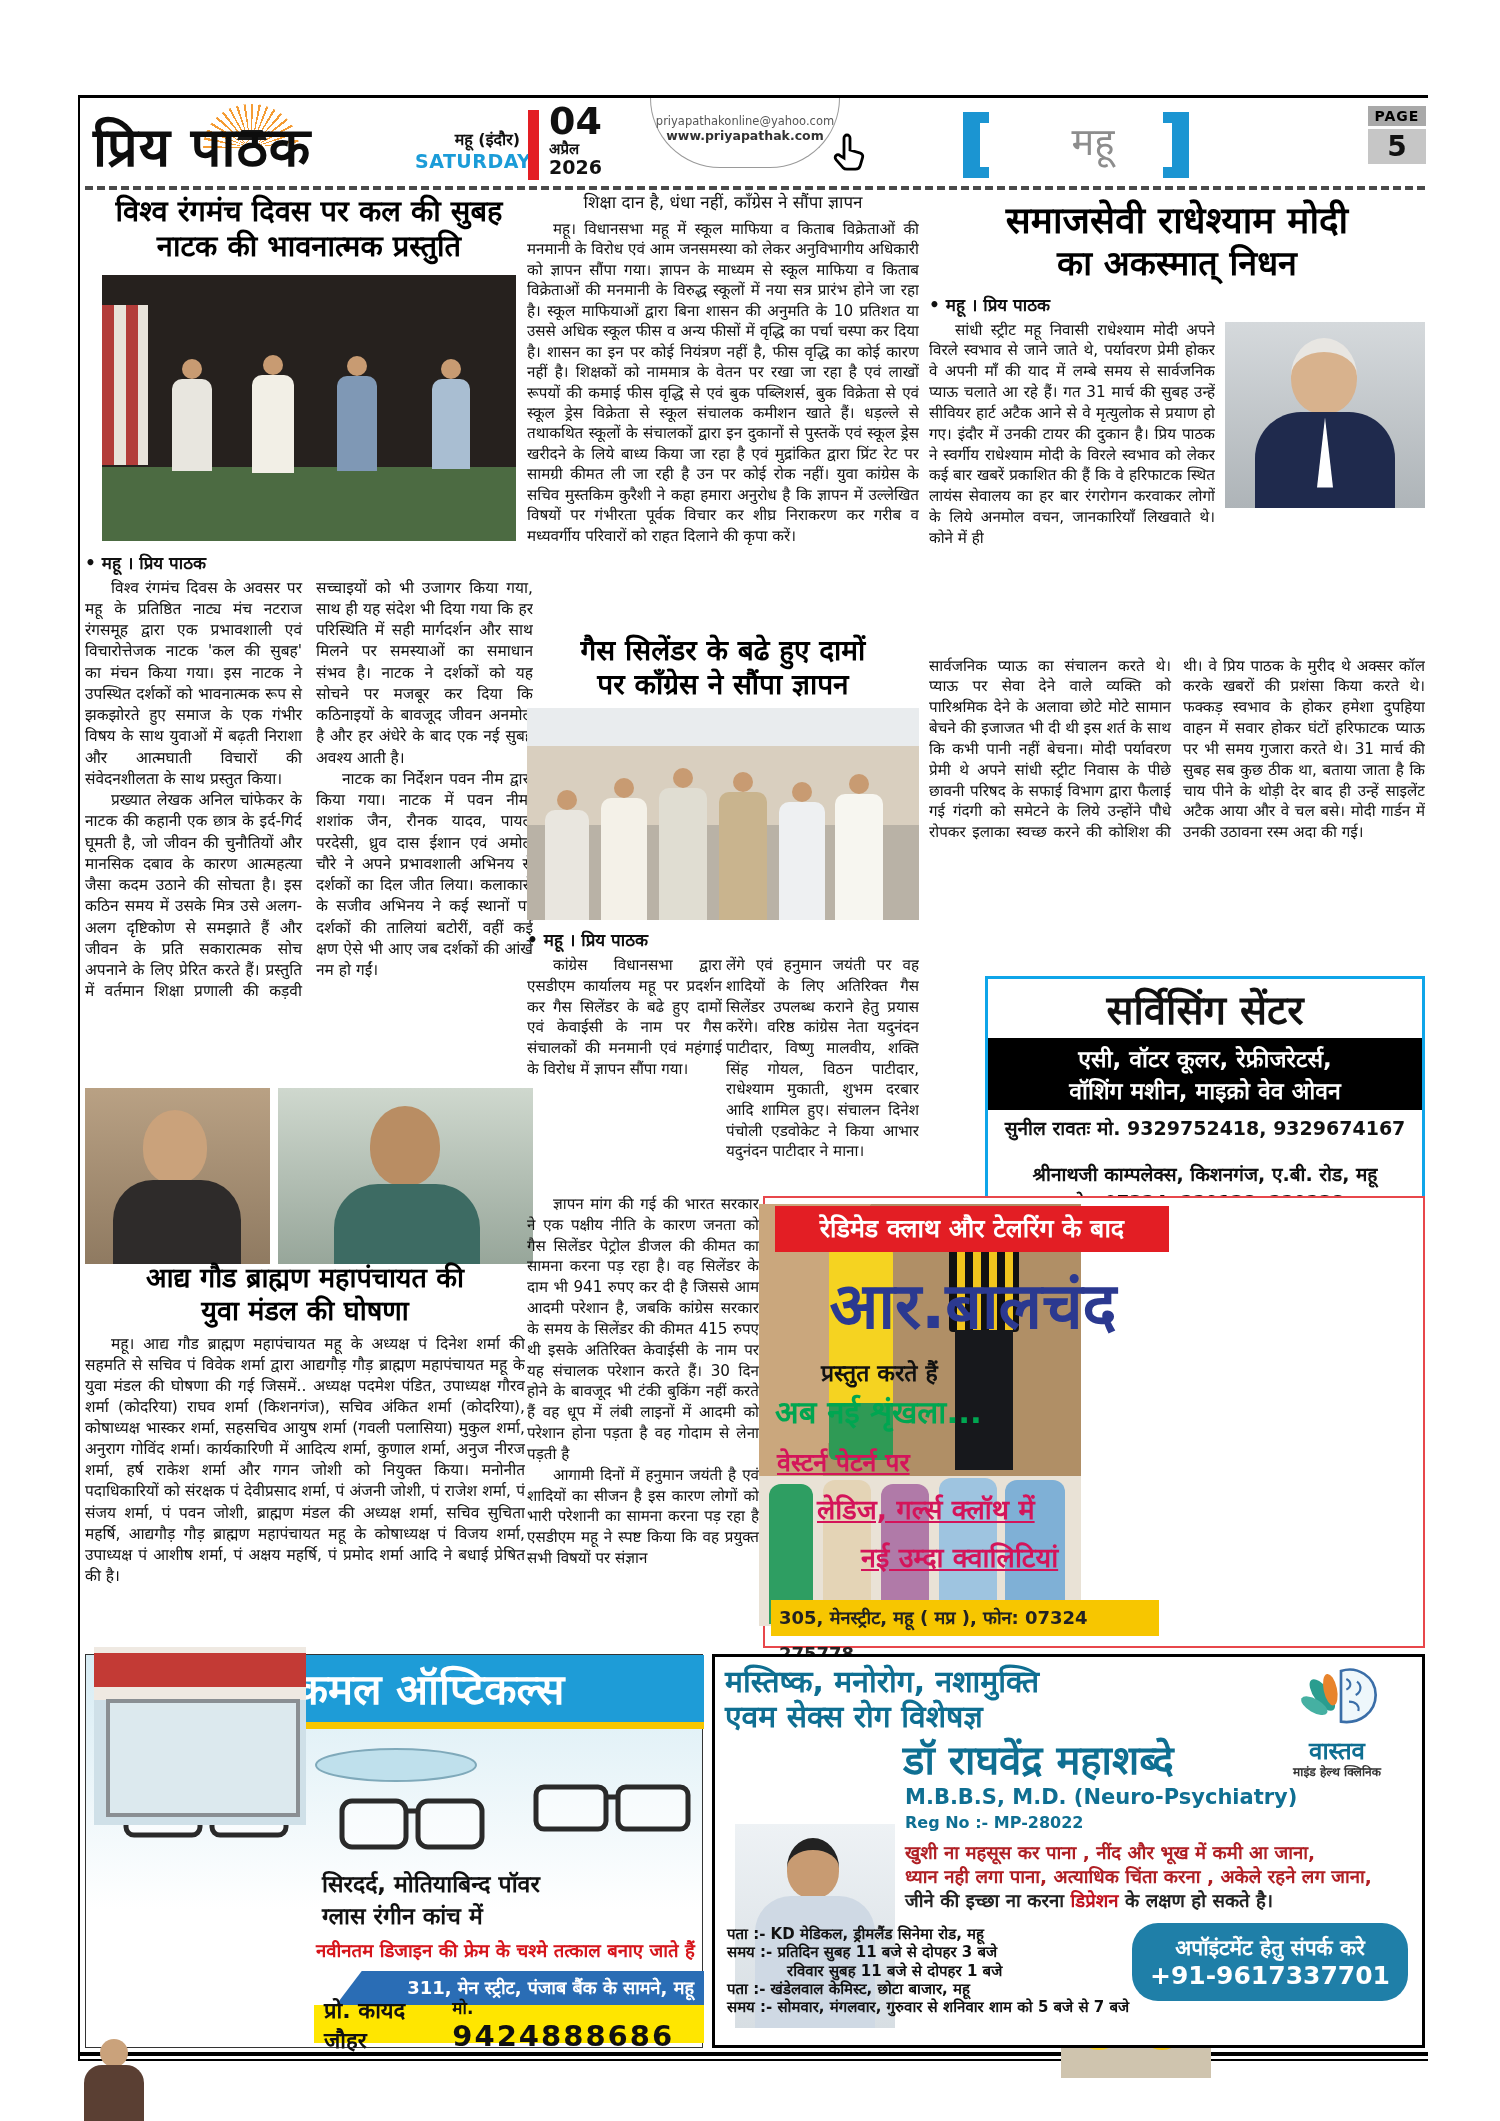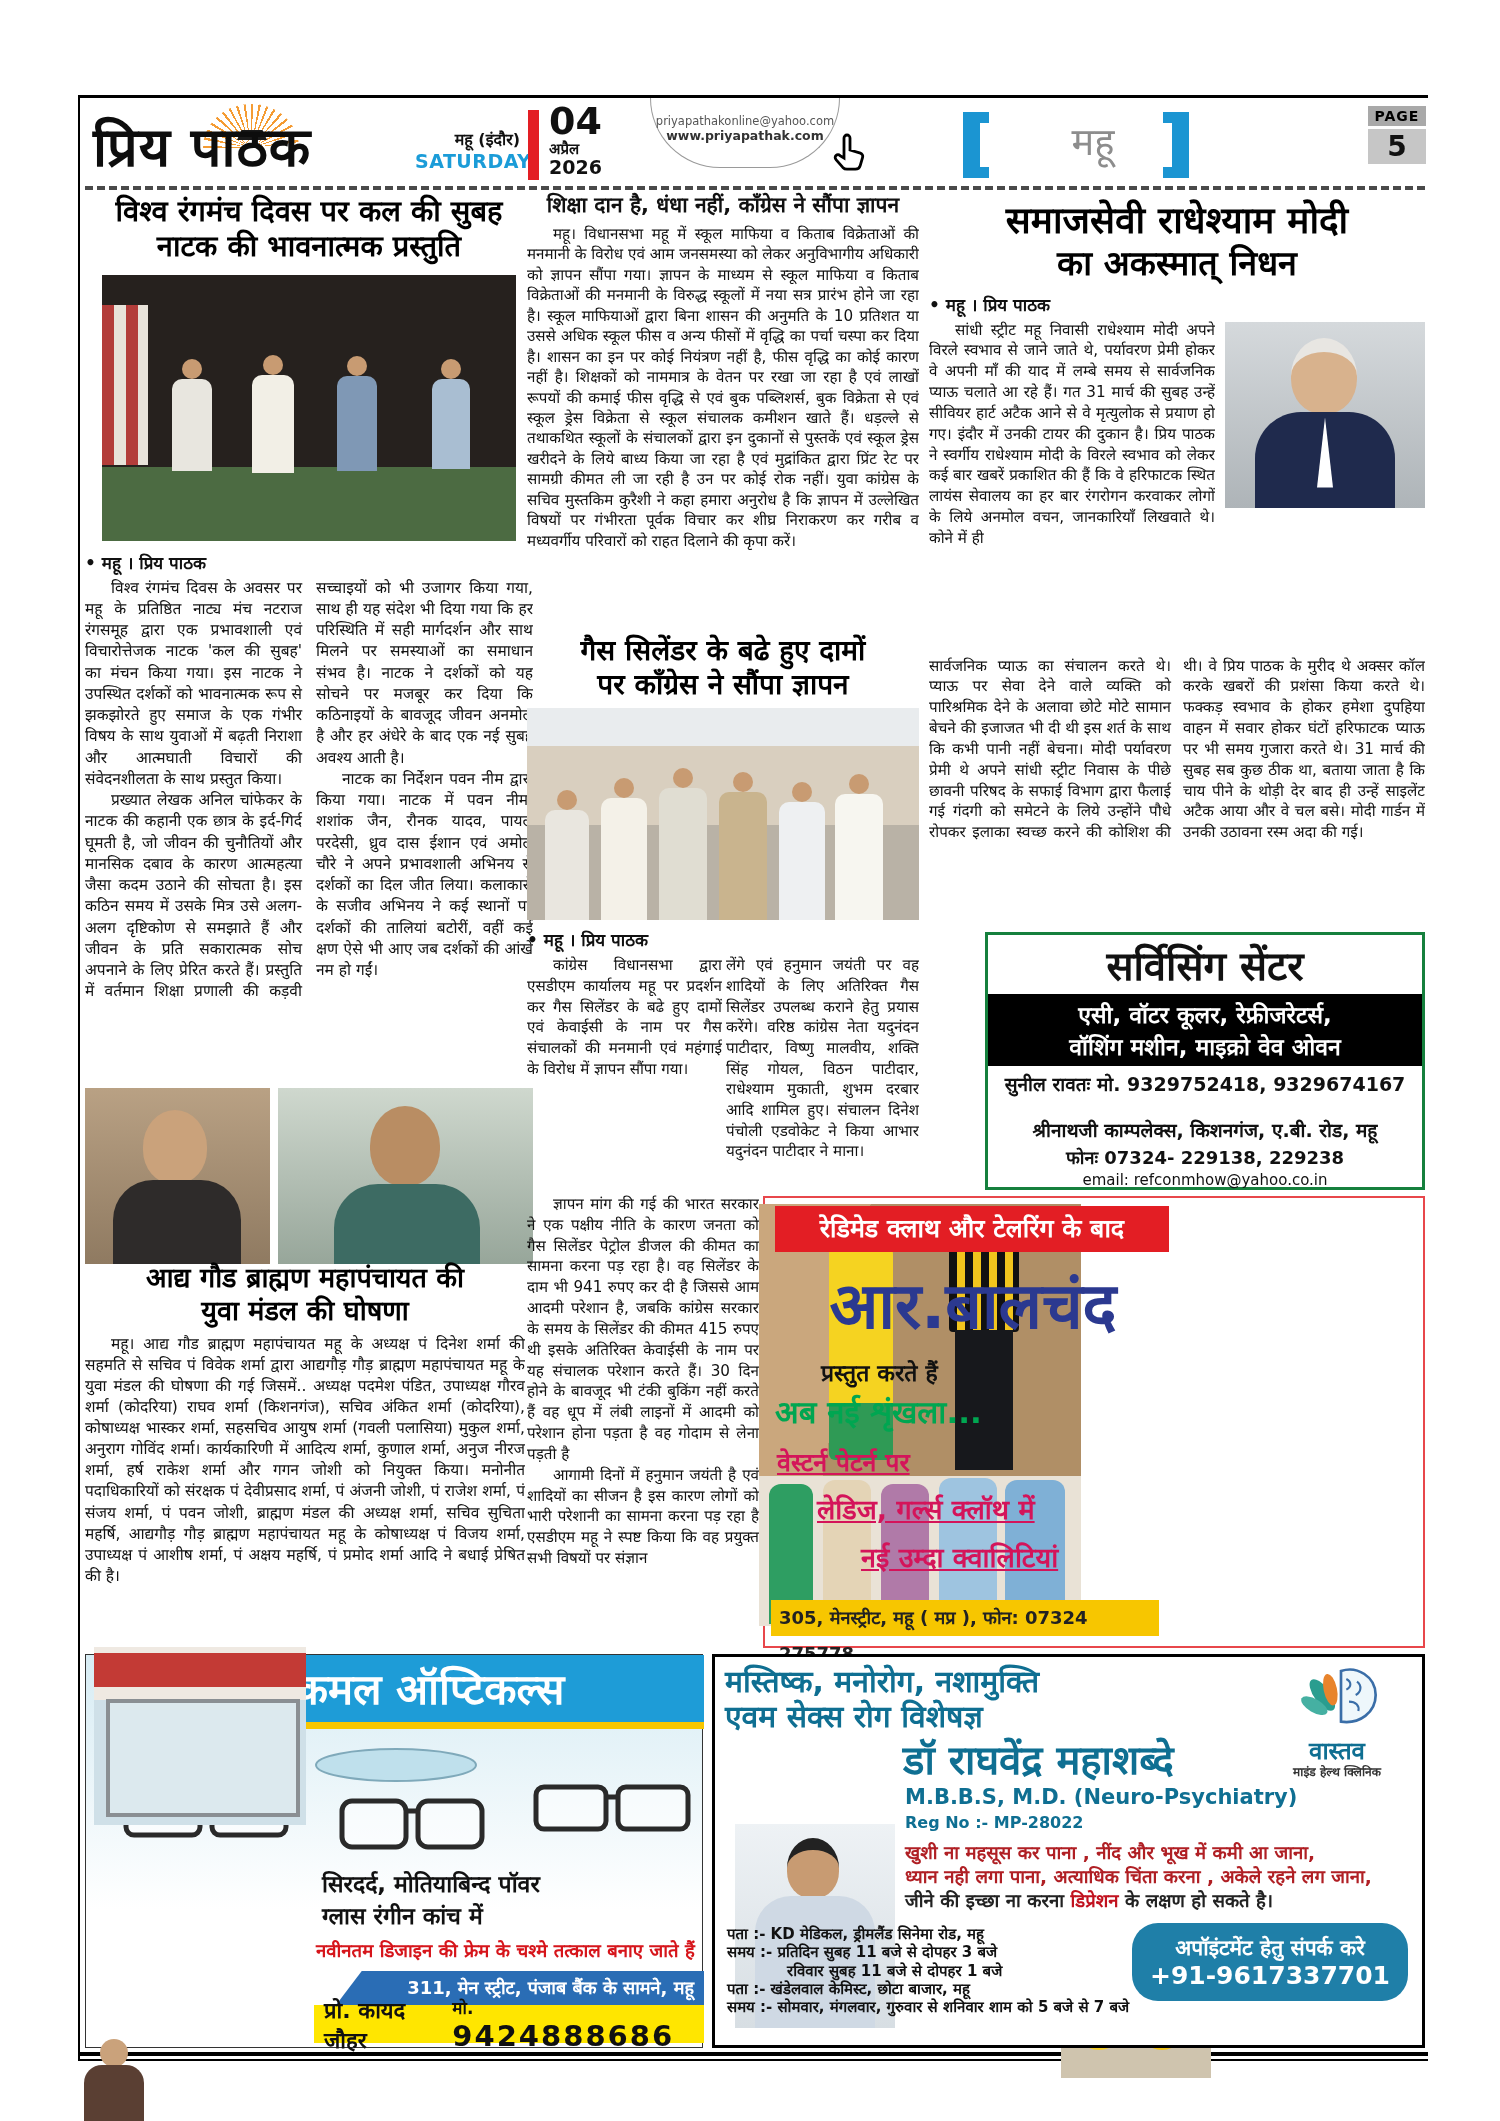--- a/index.html
+++ b/index.html
@@ -103,21 +103,21 @@
   <div class="abs" style="left:85px;top:1262px;width:440px;">
     <div class="hl" style="font-size:27px;">आद्य गौड ब्राह्मण महापंचायत की</div>
     <div class="hl" style="font-size:27px;">युवा मंडल की घोषणा</div>
     <div class="jtext" style="margin-top:6px;height:306px;font-size:15.5px;line-height:1.36;">
       <p>महू। आद्य गौड ब्राह्मण महापंचायत महू के अध्यक्ष पं दिनेश शर्मा की सहमति से सचिव पं विवेक शर्मा द्वारा आद्यगौड़ गौड़ ब्राह्मण महापंचायत महू के युवा मंडल की घोषणा की गई जिसमें.. अध्यक्ष पदमेश पंडित, उपाध्यक्ष गौरव शर्मा (कोदरिया) राघव शर्मा (किशनगंज), सचिव अंकित शर्मा (कोदरिया), कोषाध्यक्ष भास्कर शर्मा, सहसचिव आयुष शर्मा (गवली पलासिया) मुकुल शर्मा, अनुराग गोविंद शर्मा। कार्यकारिणी में आदित्य शर्मा, कुणाल शर्मा, अनुज नीरज शर्मा, हर्ष राकेश शर्मा और गगन जोशी को नियुक्त किया। मनोनीत पदाधिकारियों को संरक्षक पं देवीप्रसाद शर्मा, पं अंजनी जोशी, पं राजेश शर्मा, पं संजय शर्मा, पं पवन जोशी, ब्राह्मण मंडल की अध्यक्ष शर्मा, सचिव सुचिता महर्षि, आद्यगौड़ गौड़ ब्राह्मण महापंचायत महू के कोषाध्यक्ष पं विजय शर्मा, उपाध्यक्ष पं आशीष शर्मा, पं अक्षय महर्षि, पं प्रमोद शर्मा आदि ने बधाई प्रेषित की है।</p>
     </div>
   </div>
 
   <div class="abs" style="left:527px;top:190px;width:392px;">
     <div class="nowrap-center">
-      <span style="font-size:21px;font-weight:700;">शिक्षा दान है, धंधा नहीं, काँग्रेस ने सौंपा ज्ञापन</span>
+      <span style="font-size:17px;font-weight:400;">शिक्षा दान है, धंधा नहीं, काँग्रेस ने सौंपा ज्ञापन</span>
     </div>
     <div class="jtext" style="margin-top:6px;height:400px;font-size:15.2px;line-height:1.345;">
       <p>महू। विधानसभा महू में स्कूल माफिया व किताब विक्रेताओं की मनमानी के विरोध एवं आम जनसमस्या को लेकर अनुविभागीय अधिकारी को ज्ञापन सौंपा गया। ज्ञापन के माध्यम से स्कूल माफिया व किताब विक्रेताओं की मनमानी के विरुद्ध स्कूलों में नया सत्र प्रारंभ होने जा रहा है। स्कूल माफियाओं द्वारा बिना शासन की अनुमति के 10 प्रतिशत या उससे अधिक स्कूल फीस व अन्य फीसों में वृद्धि का पर्चा चस्पा कर दिया है। शासन का इन पर कोई नियंत्रण नहीं है, फीस वृद्धि का कोई कारण नहीं है। शिक्षकों को नाममात्र के वेतन पर रखा जा रहा है एवं लाखों रूपयों की कमाई फीस वृद्धि से एवं बुक पब्लिशर्स, बुक विक्रेता से एवं स्कूल ड्रेस विक्रेता से स्कूल संचालक कमीशन खाते हैं। धड़ल्ले से तथाकथित स्कूलों के संचालकों द्वारा इन दुकानों से पुस्तकें एवं स्कूल ड्रेस खरीदने के लिये बाध्य किया जा रहा है एवं मुद्रांकित द्वारा प्रिंट रेट पर सामग्री कीमत ली जा रही है उन पर कोई रोक नहीं। युवा कांग्रेस के सचिव मुस्तकिम कुरैशी ने कहा हमारा अनुरोध है कि ज्ञापन में उल्लेखित विषयों पर गंभीरता पूर्वक विचार कर शीघ्र निराकरण कर गरीब व मध्यवर्गीय परिवारों को राहत दिलाने की कृपा करें।</p>
     </div>
   </div>
 
   <div class="abs" style="left:527px;top:634px;width:392px;">
     <div class="hl" style="font-size:28px;">गैस सिलेंडर के बढे हुए दामों</div>
     <div class="hl" style="font-size:28px;">पर काँग्रेस ने सौंपा ज्ञापन</div>
     <div class="photo" style="width:392px;height:212px;margin-top:6px;background:linear-gradient(#e9ecee 0 18%,#d9cfbf 18% 55%,#b9b2a6 55% 100%);">
@@ -161,21 +161,21 @@
       </div>
       <div class="jtext" style="font-size:15.2px;line-height:1.37;height:330px;">
         <p>सांधी स्ट्रीट महू निवासी राधेश्याम मोदी अपने विरले स्वभाव से जाने जाते थे, पर्यावरण प्रेमी होकर वे अपनी माँ की याद में लम्बे समय से सार्वजनिक प्याऊ चलाते आ रहे हैं। गत 31 मार्च की सुबह उन्हें सीवियर हार्ट अटैक आने से वे मृत्युलोक से प्रयाण हो गए। इंदौर में उनकी टायर की दुकान है। प्रिय पाठक ने स्वर्गीय राधेश्याम मोदी के विरले स्वभाव को लेकर कई बार खबरें प्रकाशित की हैं कि वे हरिफाटक स्थित लायंस सेवालय का हर बार रंगरोगन करवाकर लोगों के लिये अनमोल वचन, जानकारियाँ लिखवाते थे। कोने में ही</p>
       </div>
     </div>
     <div class="jtext" style="clear:both;margin-top:6px;height:268px;column-count:2;column-gap:12px;font-size:15.2px;line-height:1.37;">
       <p style="text-indent:0;">सार्वजनिक प्याऊ का संचालन करते थे। प्याऊ पर सेवा देने वाले व्यक्ति को पारिश्रमिक देने के अलावा छोटे मोटे सामान बेचने की इजाजत भी दी थी इस शर्त के साथ कि कभी पानी नहीं बेचना। मोदी पर्यावरण प्रेमी थे अपने सांधी स्ट्रीट निवास के पीछे छावनी परिषद के सफाई विभाग द्वारा फैलाई गई गंदगी को समेटने के लिये उन्होंने पौधे रोपकर इलाका स्वच्छ करने की कोशिश की थी। वे प्रिय पाठक के मुरीद थे अक्सर कॉल करके खबरों की प्रशंसा किया करते थे। फक्कड़ स्वभाव के होकर हमेशा दुपहिया वाहन में सवार होकर घंटों हरिफाटक प्याऊ पर भी समय गुजारा करते थे। 31 मार्च की सुबह सब कुछ ठीक था, बताया जाता है कि चाय पीने के थोड़ी देर बाद ही उन्हें साइलेंट अटैक आया और वे चल बसे। मोदी गार्डन में उनकी उठावना रस्म अदा की गई।</p>
     </div>
   </div>
 
-  <div class="abs adbox" style="left:985px;top:932px;width:440px;height:258px;border:3px solid #15803d;">
+  <div class="abs adbox" style="left:985px;top:976px;width:440px;height:258px;border:3px solid #0ea5e9;">
     <div style="text-align:center;font-size:40px;font-weight:800;padding:2px 0;">सर्विसिंग सेंटर</div>
     <div style="background:#000;color:#fff;text-align:center;padding:4px 0;">
       <div style="font-size:23px;font-weight:bold;">एसी, वॉटर कूलर, रेफ्रीजरेटर्स,</div>
       <div style="font-size:23px;font-weight:bold;">वॉशिंग मशीन, माइक्रो वेव ओवन</div>
     </div>
     <div style="text-align:center;font-size:19px;font-weight:bold;margin-top:5px;">सुनील रावतः मो. 9329752418, 9329674167</div>
     <div style="text-align:center;font-size:19px;font-weight:bold;margin-top:20px;">श्रीनाथजी काम्पलेक्स, किशनगंज, ए.बी. रोड, महू</div>
     <div style="text-align:center;font-size:18px;font-weight:bold;margin-top:2px;">फोनः 07324- 229138, 229238</div>
     <div style="text-align:center;font-size:15px;margin-top:2px;">email: refconmhow@yahoo.co.in</div>
   </div>

